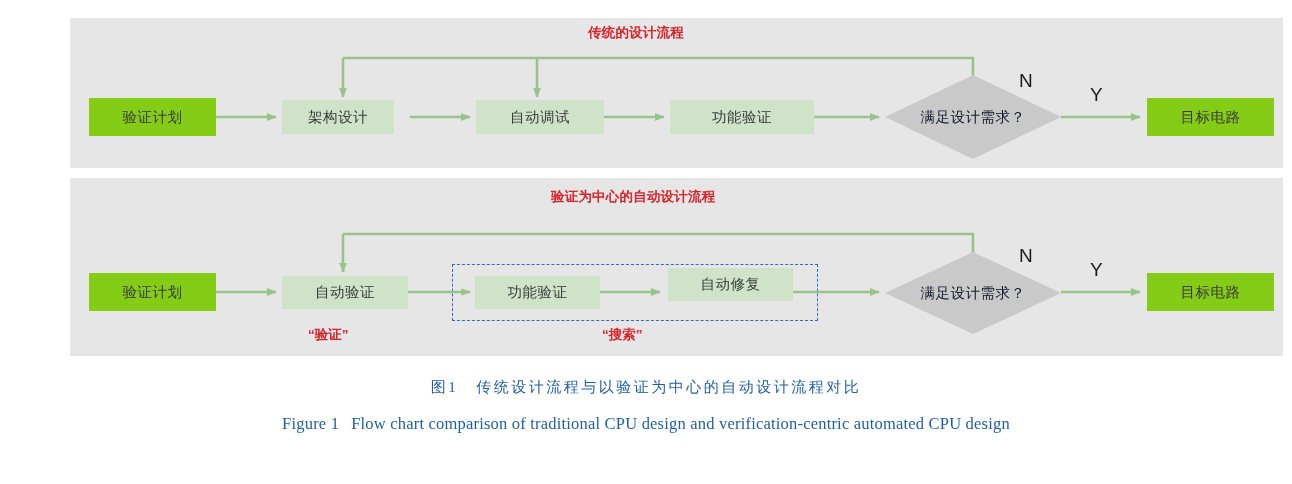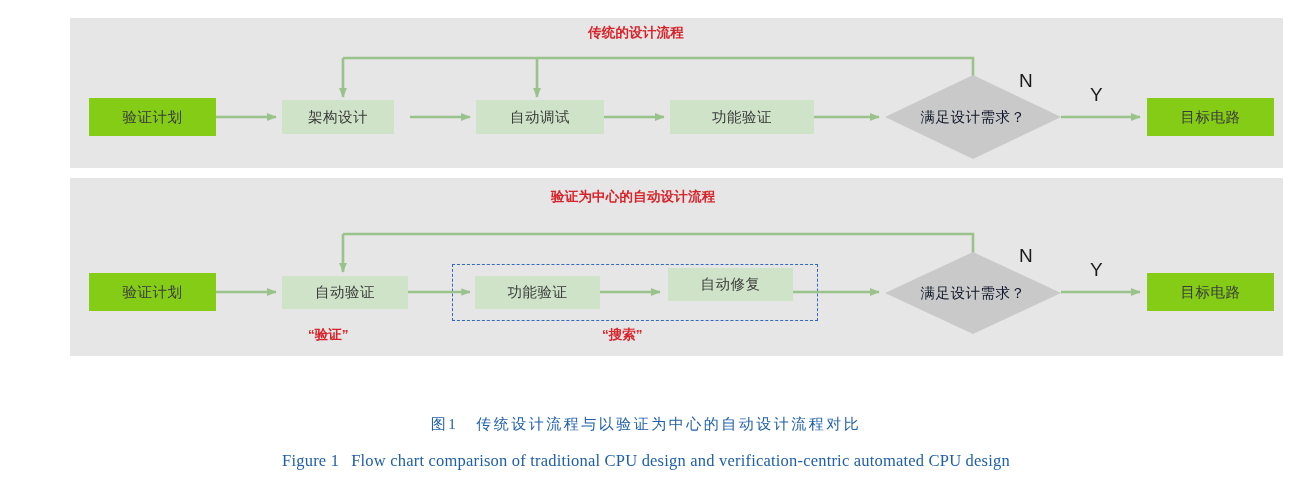--- a/index.html
+++ b/index.html
@@ -49,21 +49,21 @@
 
   
   .dashed-box{
     position:absolute;border:1.6px dashed #3366cc;box-sizing:border-box;
   }
 
   svg.wires{position:absolute;left:0;top:0;width:1292px;height:484px;pointer-events:none;}
 
   
   .caption{
-    position:absolute;width:1292px;text-align:center;color:#1f5fa9;margin-top:37px;
+    position:absolute;width:1292px;text-align:center;color:#1f5fa9;
   }
   #cap-cn{top:378px;font-family:"Liberation Serif","DejaVu Serif",serif;font-size:15px;letter-spacing:2.5px;}
   #cap-en{top:414px;font-family:"Liberation Serif","DejaVu Serif",serif;font-size:16.5px;letter-spacing:.2px;}
   #cap-cn .fignum{letter-spacing:2.5px;}
   #cap-cn .gap{display:inline-block;width:18px;}
   #cap-en .gap{display:inline-block;width:12px;}
 </style>
 </head>
 <body>
 

